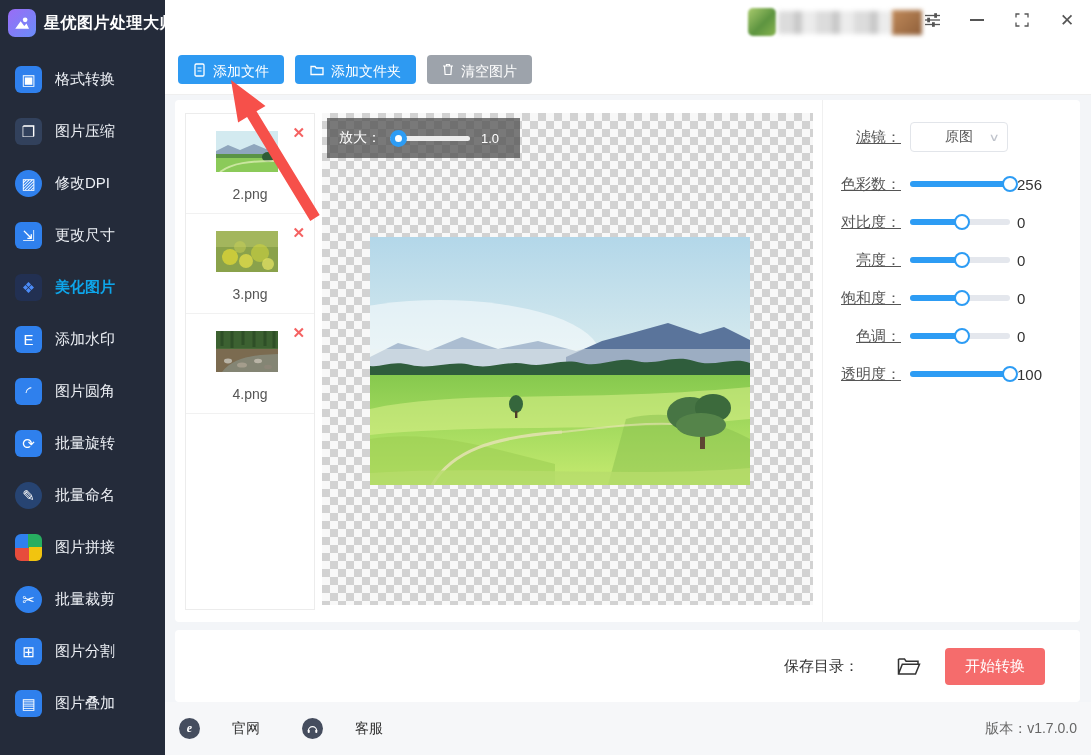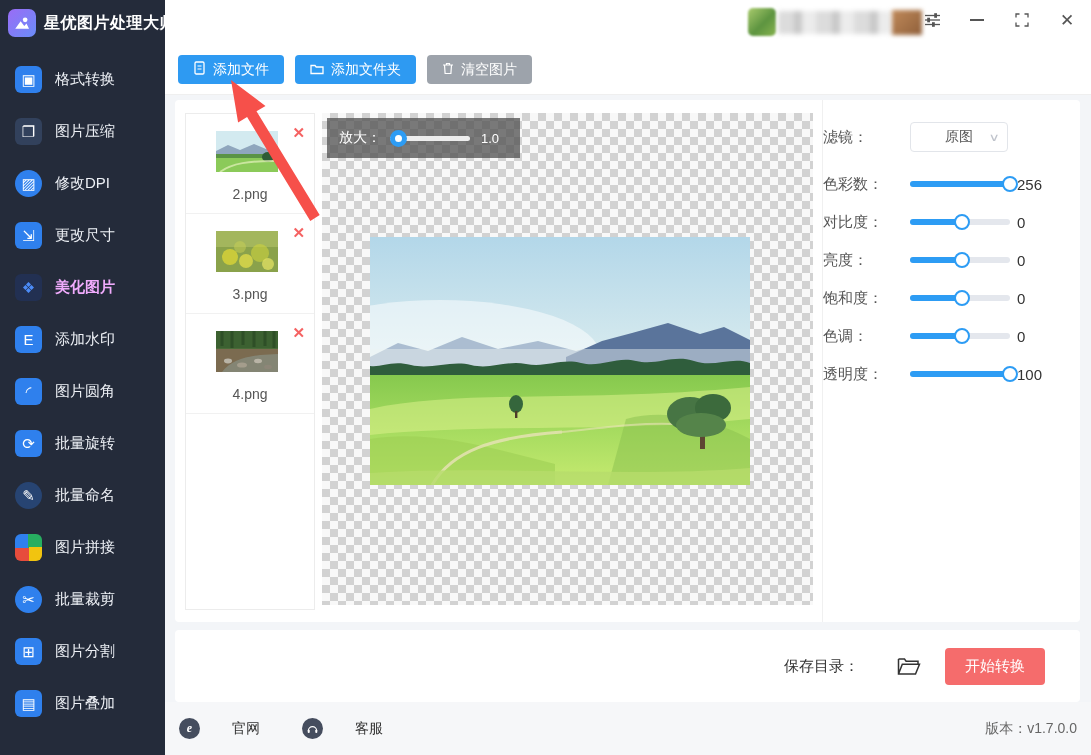--- a/index.html
+++ b/index.html
@@ -12,27 +12,27 @@
   .logo-row{display:flex;align-items:center;gap:8px;padding:9px 0 0 8px;}
   .logo{width:28px;height:28px;border-radius:7px;background:linear-gradient(135deg,#9a6cf6,#6a8df8);
         display:flex;align-items:center;justify-content:center;flex:none;}
   .app-title{color:#fff;font-size:16px;font-weight:bold;letter-spacing:.5px;white-space:nowrap;}
   .menu{margin-top:16px;}
   .menu-item{height:52px;display:flex;align-items:center;gap:13px;padding-left:15px;cursor:pointer;}
   .mi-icon{width:27px;height:27px;border-radius:6px;display:flex;align-items:center;justify-content:center;
            color:#fff;font-size:15px;flex:none;line-height:1;}
   .mi-icon.round{border-radius:50%;}
   .mi-label{color:#eef1f6;font-size:15px;}
-  .menu-item.active .mi-label{color:#f0abfc;font-weight:bold;}
+  .menu-item.active .mi-label{color:#0ea5e9;font-weight:bold;}
 
   
   .header{position:absolute;left:165px;top:0;width:926px;height:95px;background:#fff;border-bottom:1px solid #efefef;}
   .toolbar{position:absolute;left:13px;top:55px;display:flex;gap:11px;}
-  .tbtn{height:29px;padding:0 15px;border:none;border-radius:4px;color:#fff;font-size:14px;
-        display:flex;align-items:center;gap:7px;cursor:pointer;font-family:inherit;}
+  .tbtn{height:29px;padding:8px 15px;border:none;border-radius:4px;color:#fff;font-size:14px;
+        display:flex;align-items:flex-start;gap:7px;cursor:pointer;font-family:inherit;}
   .tbtn.blue{background:#2e9af2;}
   .tbtn.gray{background:#9da3ab;}
   .user-zone{position:absolute;left:583px;top:8px;width:174px;height:28px;display:flex;align-items:center;gap:0;}
   .avatar-green{width:28px;height:28px;border-radius:5px;flex:none;filter:blur(1.2px);
         background:linear-gradient(135deg,#a9cb6d,#5d9440 55%,#87b44f);}
   .blur-strip{flex:1;height:23px;margin-left:2px;border-radius:2px;filter:blur(2.5px);
         background:repeating-linear-gradient(90deg,#dcdcdc 0 16px,#c8c8c8 16px 24px,#ececec 24px 38px);}
   .avatar-brown{width:30px;height:25px;flex:none;filter:blur(2px);
         background:linear-gradient(135deg,#c08a5a,#8f5f3a);}
   .win-controls{position:absolute;right:14px;top:9px;display:flex;align-items:center;gap:25px;color:#555;}
@@ -60,21 +60,21 @@
   .zthumb{position:absolute;left:0px;top:-6px;width:17px;height:17px;border-radius:50%;background:#fff;
         border:5px solid #2d9cf4;cursor:pointer;}
   .zoom-val{color:#fff;font-size:13px;margin-left:2px;}
   .canvas-img{position:absolute;left:48px;top:124px;width:380px;height:248px;}
   .canvas-img svg{display:block;}
 
   
   .controls{position:absolute;left:647px;top:0;width:258px;height:522px;border-left:1px solid #f0f0f0;padding-top:22px;}
   .ctrl-row{display:flex;align-items:center;height:38px;}
   .ctrl-row.filter{height:30px;margin-bottom:13px;}
-  .ctrl-label{width:78px;text-align:left;font-size:15px;color:#555;flex:none;white-space:nowrap;}
+  .ctrl-label{width:78px;text-align:right;font-size:15px;color:#555;flex:none;white-space:nowrap;text-decoration:underline;}
   .dropdown{margin-left:9px;width:98px;height:30px;border:1px solid #e2e5ea;border-radius:4px;background:#fff;
         display:flex;align-items:center;justify-content:center;position:relative;cursor:pointer;}
   .dd-text{font-size:14px;color:#555;}
   .dd-chevron{position:absolute;right:9px;color:#c0c4cc;font-size:11px;transform:scaleX(1.4);}
   .slider{margin-left:9px;width:100px;height:6px;background:#e4e7ed;border-radius:3px;position:relative;flex:none;cursor:pointer;}
   .sfill{height:6px;background:#2d9cf4;border-radius:3px;}
   .sthumb{position:absolute;top:-5px;width:16px;height:16px;background:#fff;border:2px solid #2d9cf4;border-radius:50%;cursor:pointer;}
   .ctrl-val{margin-left:7px;font-size:15px;color:#333;}
   .ctrl-row.border-row{height:30px;}
   .checkbox{margin-left:9px;width:14px;height:14px;border:1px solid #d9dce3;border-radius:2px;background:#fdfdfd;cursor:pointer;flex:none;}

